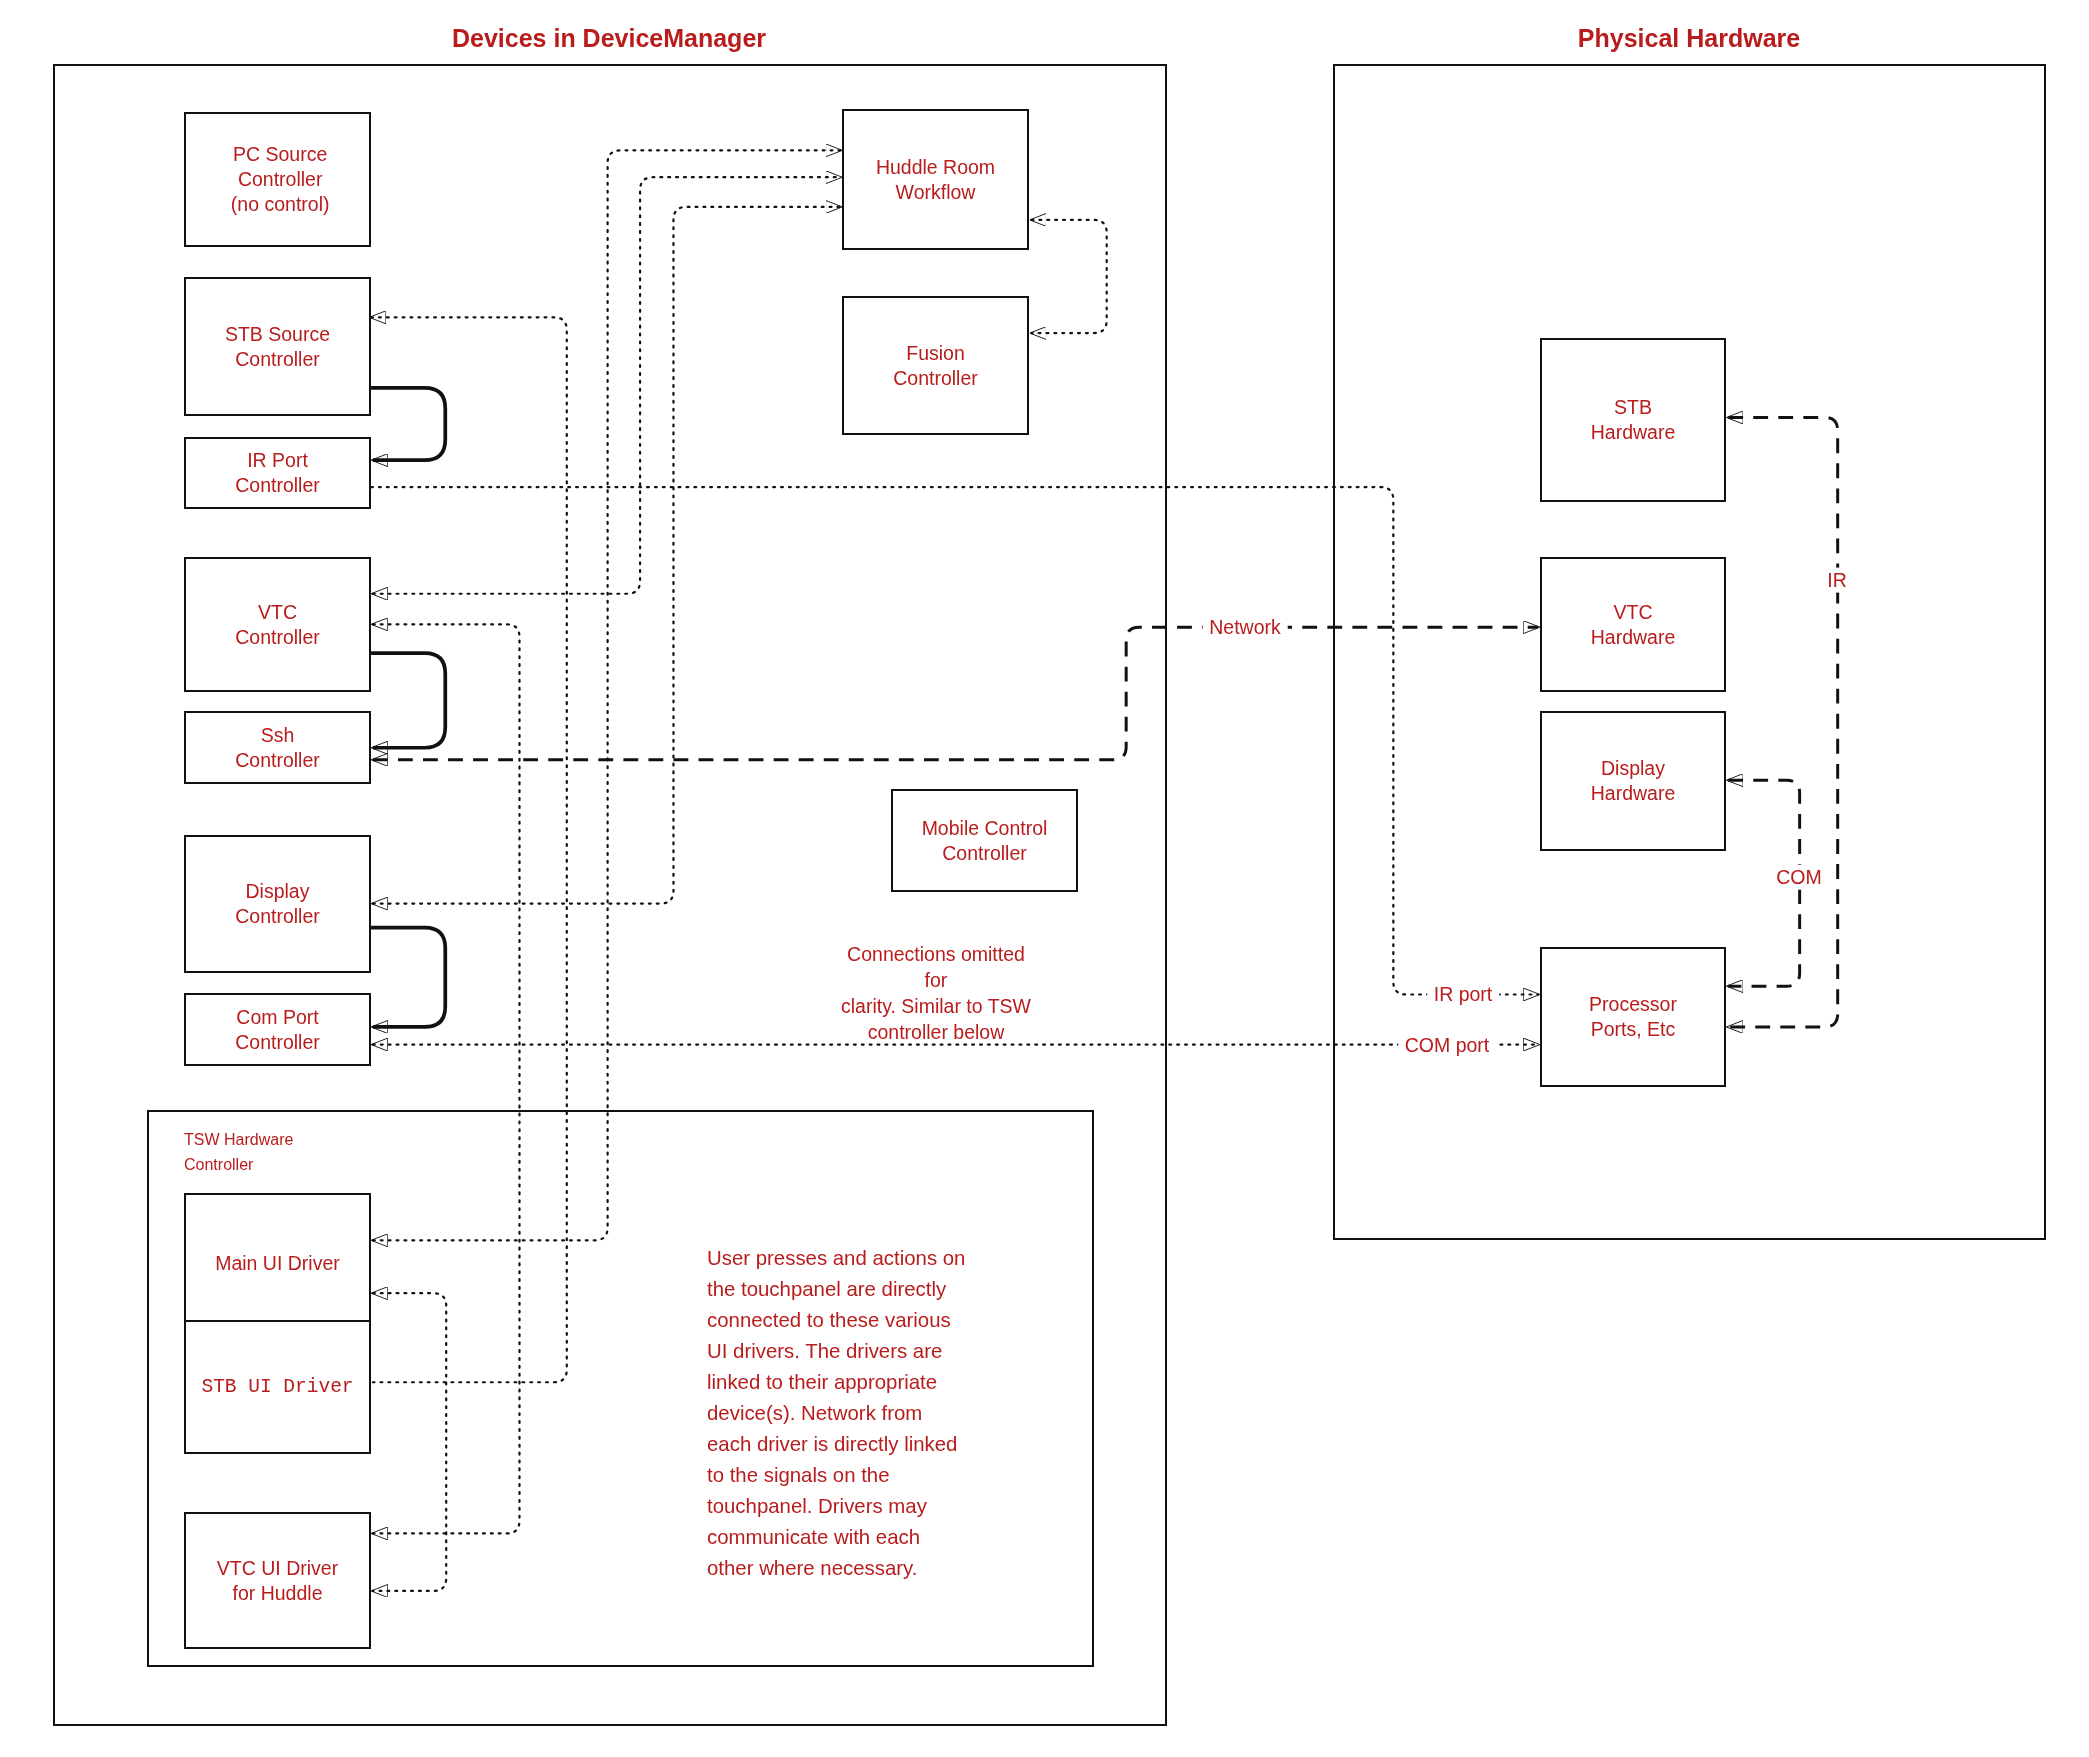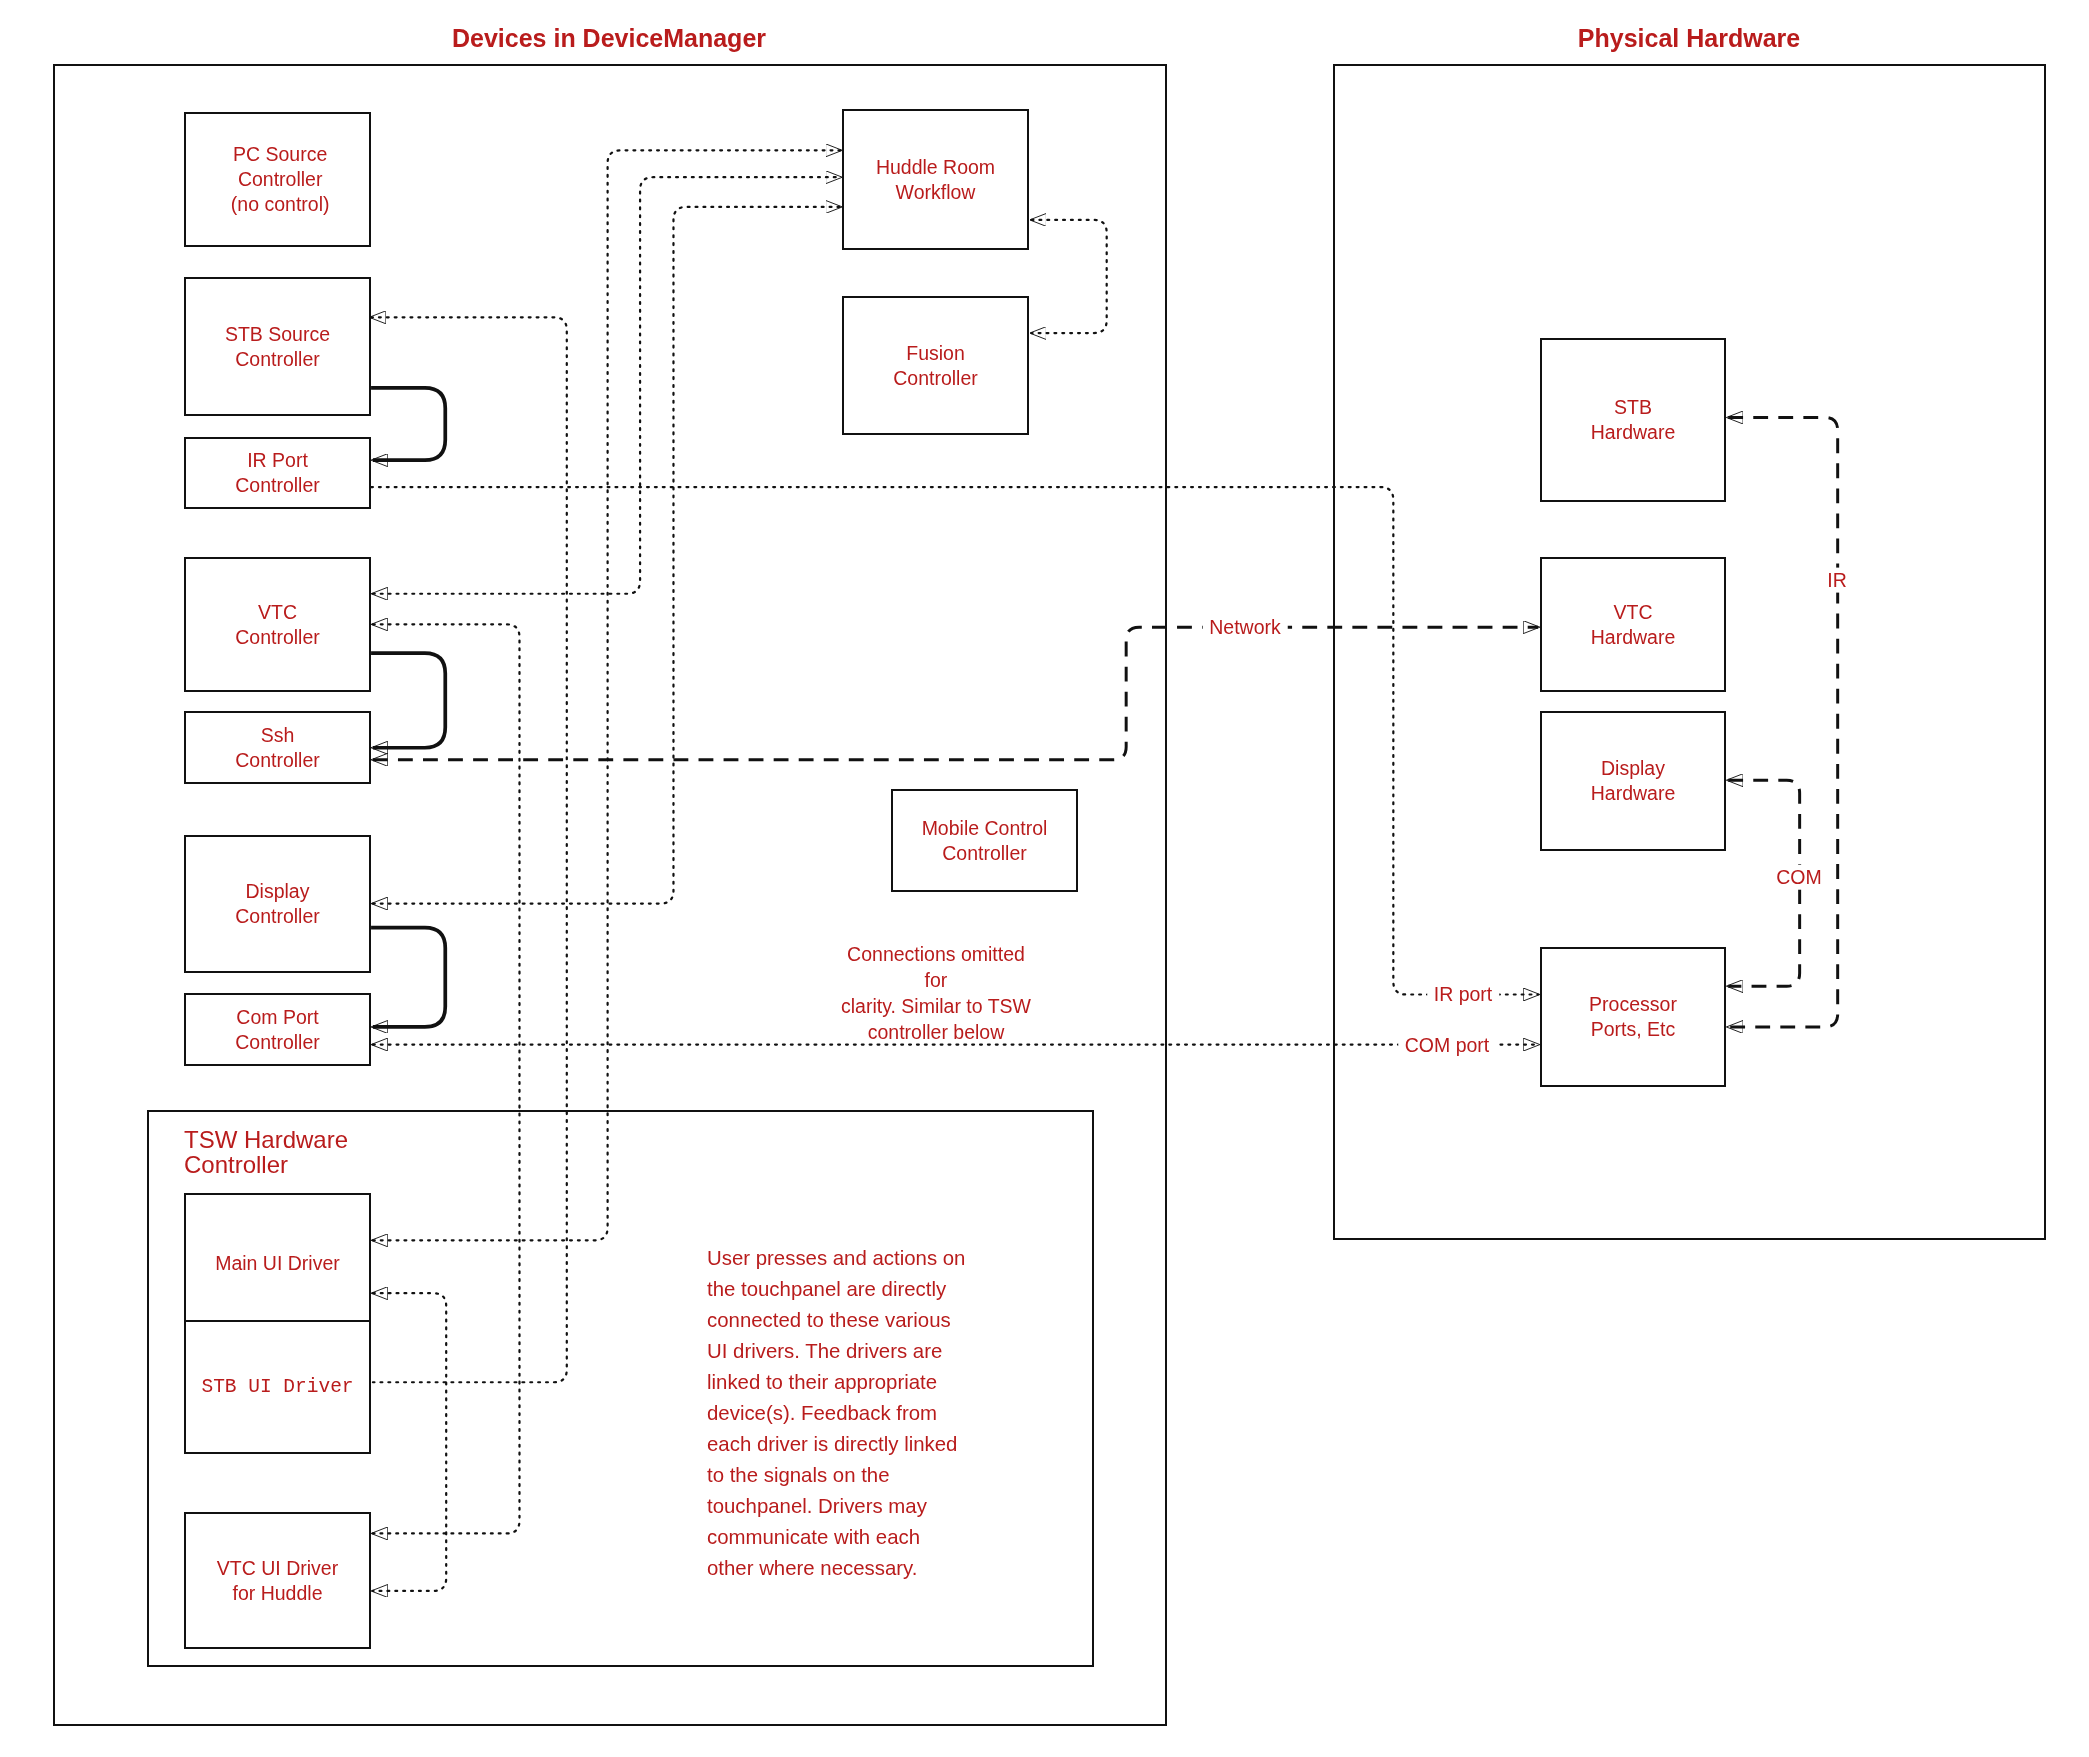--- a/index.html
+++ b/index.html
@@ -15,21 +15,21 @@
   .container{position:absolute;border:2.3px solid #111;background:transparent;box-sizing:border-box;}
   .box{
     position:absolute;border:2.3px solid #111;background:#ffffff;box-sizing:border-box;
     display:flex;align-items:center;justify-content:center;text-align:center;
     font-size:19.5px;line-height:25px;white-space:pre-line;padding:3.7px;
   }
   .title{
     position:absolute;transform:translateX(-50%);font-size:25px;font-weight:bold;
     white-space:nowrap;
   }
-  .tsw-label{position:absolute;font-size:24px;line-height:25px;white-space:pre-line;}
+  .tsw-label{position:absolute;font-size:16px;line-height:25px;white-space:pre-line;}
   .note{position:absolute;font-size:19.5px;line-height:26px;text-align:center;white-space:pre-line;}
   .desc{position:absolute;font-size:20.4px;line-height:31px;text-align:left;white-space:pre-line;}
   .edge-label{
     position:absolute;transform:translate(-50%,-50%);background:#ffffff;
     font-size:19.5px;padding:0.9px 6.5px;white-space:nowrap;
   }
 </style>
 </head>
 <body>
 
@@ -97,21 +97,21 @@
 
   <div class="box" style="left:184px;top:1193px;width:187px;height:140px;">Main UI Driver</div>
   <div class="box" style="left:184px;top:1320px;width:187px;height:134px;font-family:Liberation Mono, monospace;">STB UI Driver</div>
   <div class="box" style="left:184px;top:1512px;width:187px;height:137px;">VTC UI Driver
 for Huddle</div>
   <div class="desc" style="left:707px;top:1243px;width:364px;">User presses and actions on
 the touchpanel are directly
 connected to these various
 UI drivers.  The drivers are
 linked to their appropriate
-device(s). Feedback from
+device(s). Network from
 each driver is directly linked
 to the signals on the
 touchpanel. Drivers may
 communicate with each
 other where necessary.</div>
 
   <div class="box" style="left:1540px;top:338px;width:186px;height:164px;">STB
 Hardware</div>
   <div class="box" style="left:1540px;top:557px;width:186px;height:135px;">VTC
 Hardware</div>

